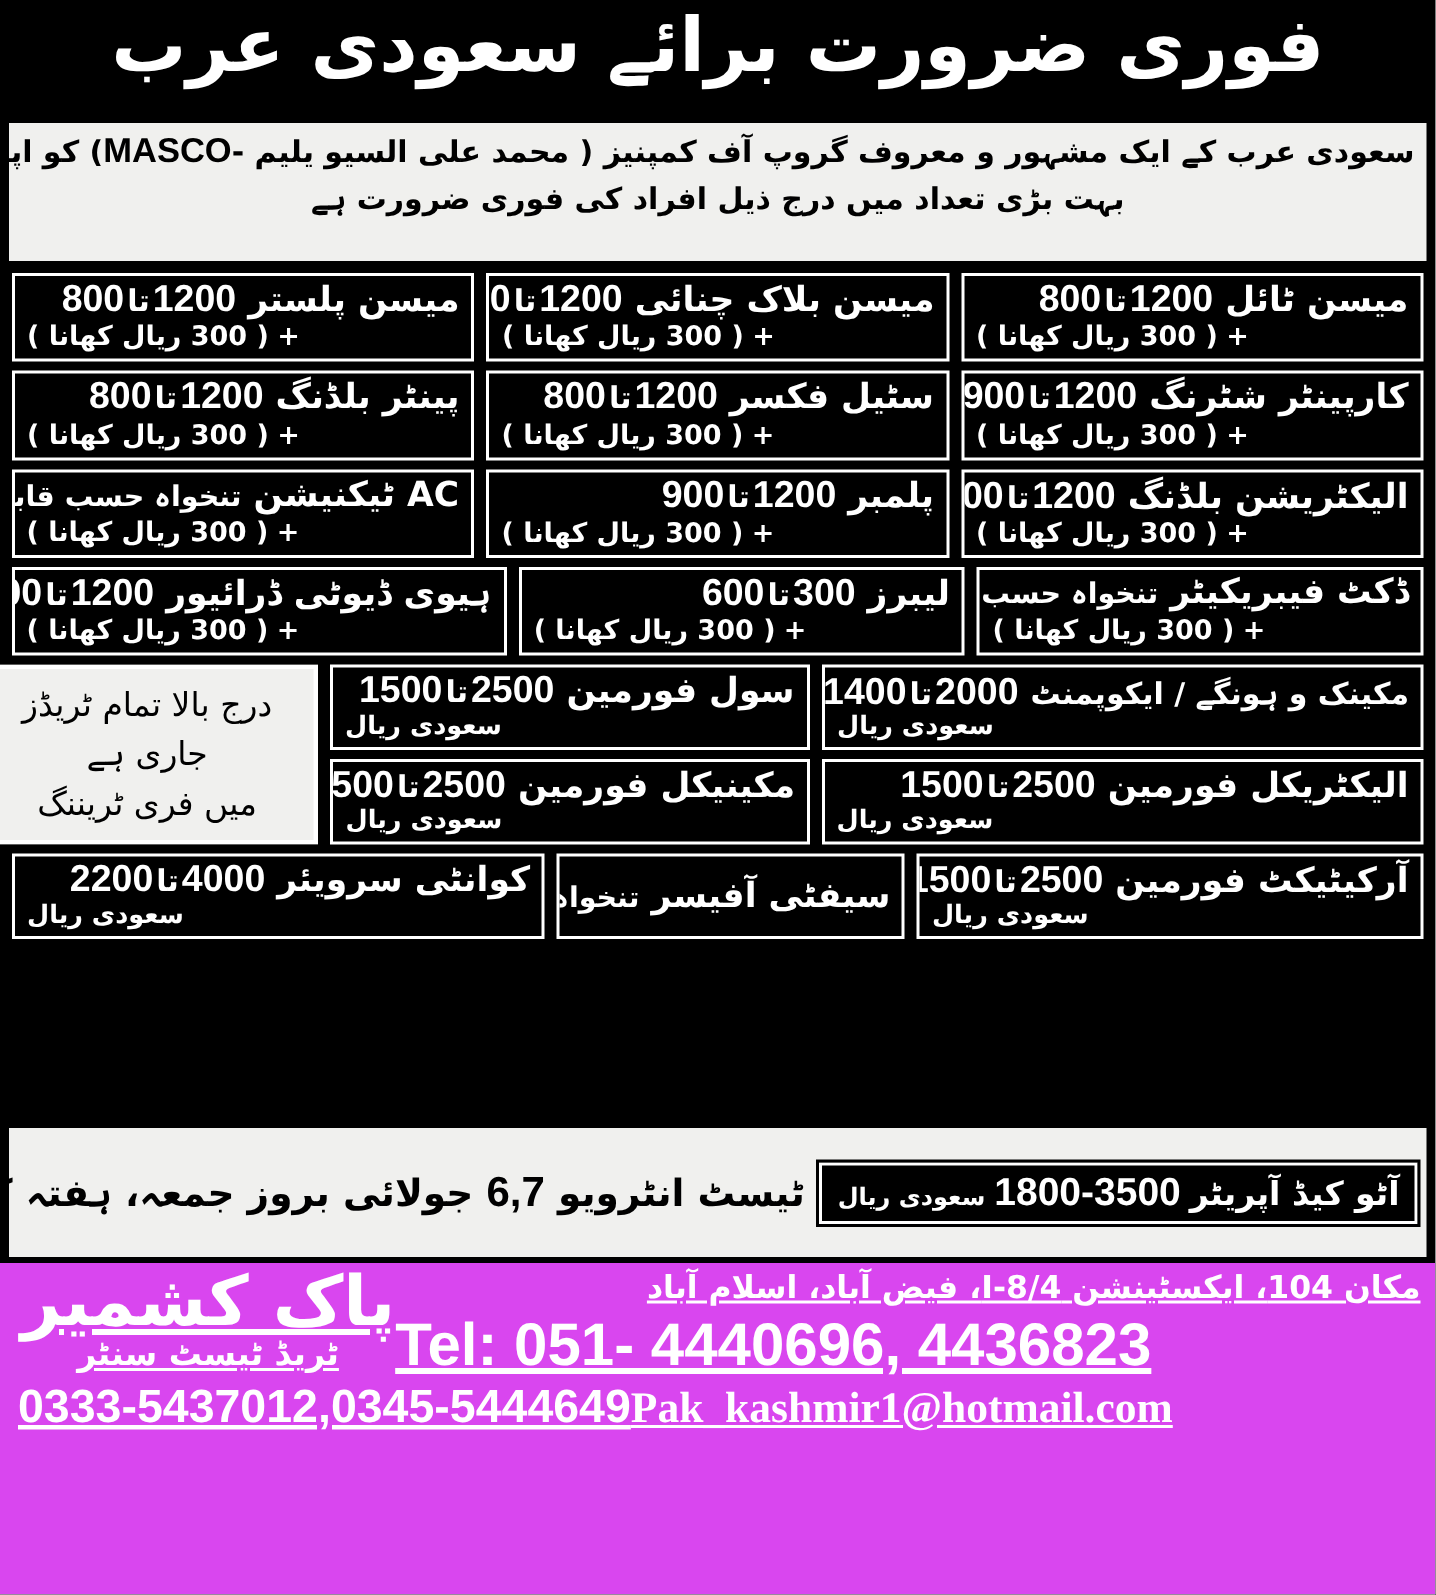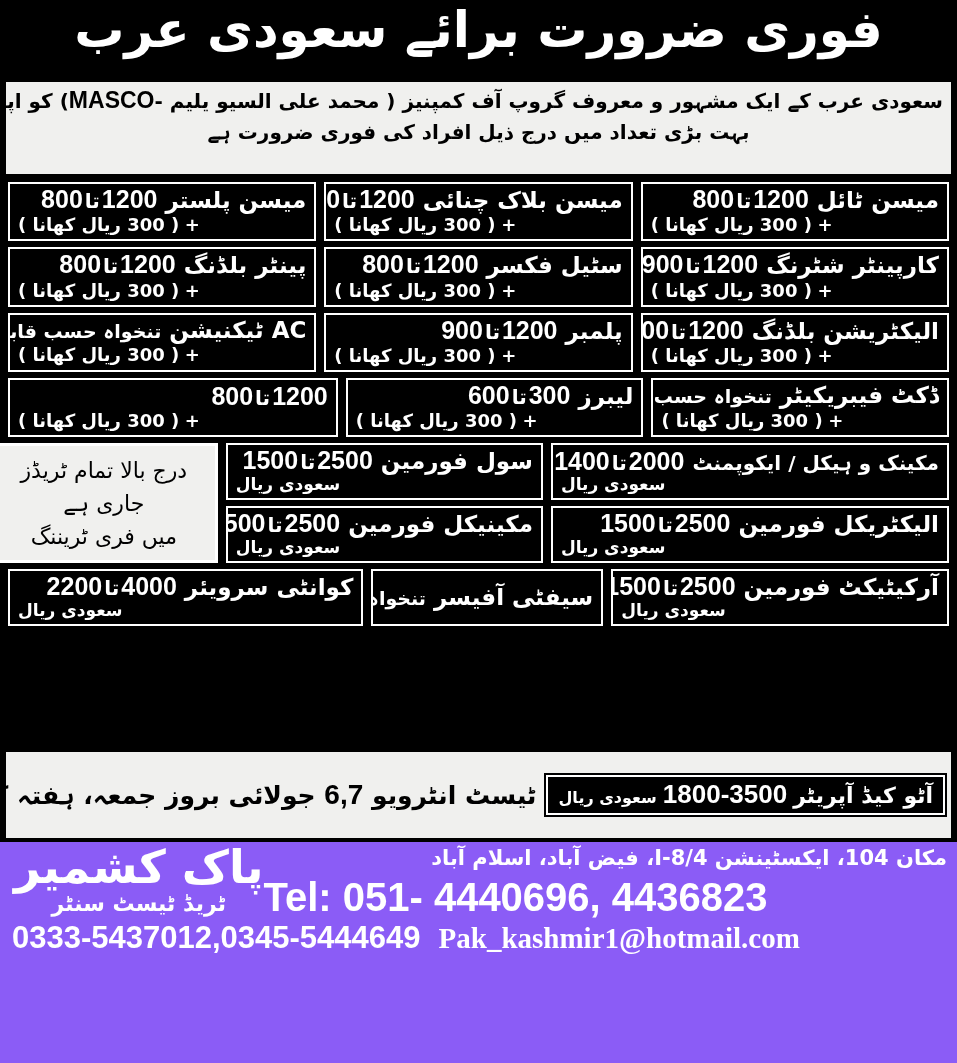--- a/index.html
+++ b/index.html
@@ -251,24 +251,25 @@
     font-size: 28px;
     font-weight: bold;
   }
 
   
   .footer {
     position: absolute;
     left: 0; right: 0;
     top: 842px;
     bottom: 0;
-    background: #8b5cf6;
+    background: #d946ef;
     color: #fff;
     box-sizing: border-box;
     padding: 2px 10px 4px 10px;
+    text-decoration: underline;
   }
   .footer-top {
     display: flex;
     flex-direction: row-reverse;
     align-items: flex-start;
     justify-content: space-between;
     direction: rtl;
   }
   .brand {
     text-align: center;
@@ -321,21 +322,21 @@
     font-weight: bold;
     line-height: 1.12;
     white-space: nowrap;
     padding-left: 2px;
   }
   .phones-row {
     direction: ltr;
     display: flex;
     flex-direction: row;
     align-items: baseline;
-    gap: 18px;
+    gap: 0;
     padding-left: 2px;
     margin-top: 1px;
   }
   .email {
     font-family: "Liberation Serif", serif;
     font-size: 29px;
     font-weight: bold;
     white-space: nowrap;
   }
   .license {
@@ -471,34 +472,35 @@
         <div class="cell-top">
           <span class="job-title">لیبرز</span>
           <span class="salary"><span>300</span><span class="ta">تا</span><span>600</span></span>
         </div>
         <div class="cell-bottom">
           <span class="food"><span class="ur">+</span> <span class="ur">( 300 ریال کھانا )</span></span>
         </div>
       </div>
       <div class="cell w-34">
         <div class="cell-top">
+          <span class="job-title">ہیوی ڈیوٹی ڈرائیور</span>
           <span class="salary"><span>1200</span><span class="ta">تا</span><span>800</span></span>
         </div>
         <div class="cell-bottom">
           <span class="food"><span class="ur">+</span> <span class="ur">( 300 ریال کھانا )</span></span>
         </div>
       </div>
     </div>
 
     <div class="row">
       <div class="stack-col">
         <div class="row" style="margin-bottom:0">
           <div class="cell" style="flex:1.12 1 0">
             <div class="cell-top">
-              <span class="job-title small">مکینک و ہیکل / ایکوپمنٹ</span>
+              <span class="job-title small">مکینک و ہونگے / ایکوپمنٹ</span>
               <span class="salary"><span>2000</span><span class="ta">تا</span><span>1400</span></span>
             </div>
             <div class="cell-bottom">
               <span class="riyal-sub">سعودی ریال</span>
             </div>
           </div>
           <div class="cell" style="flex:0.88 1 0">
             <div class="cell-top">
               <span class="job-title">سول فورمین</span>
               <span class="salary"><span>2500</span><span class="ta">تا</span><span>1500</span></span>

